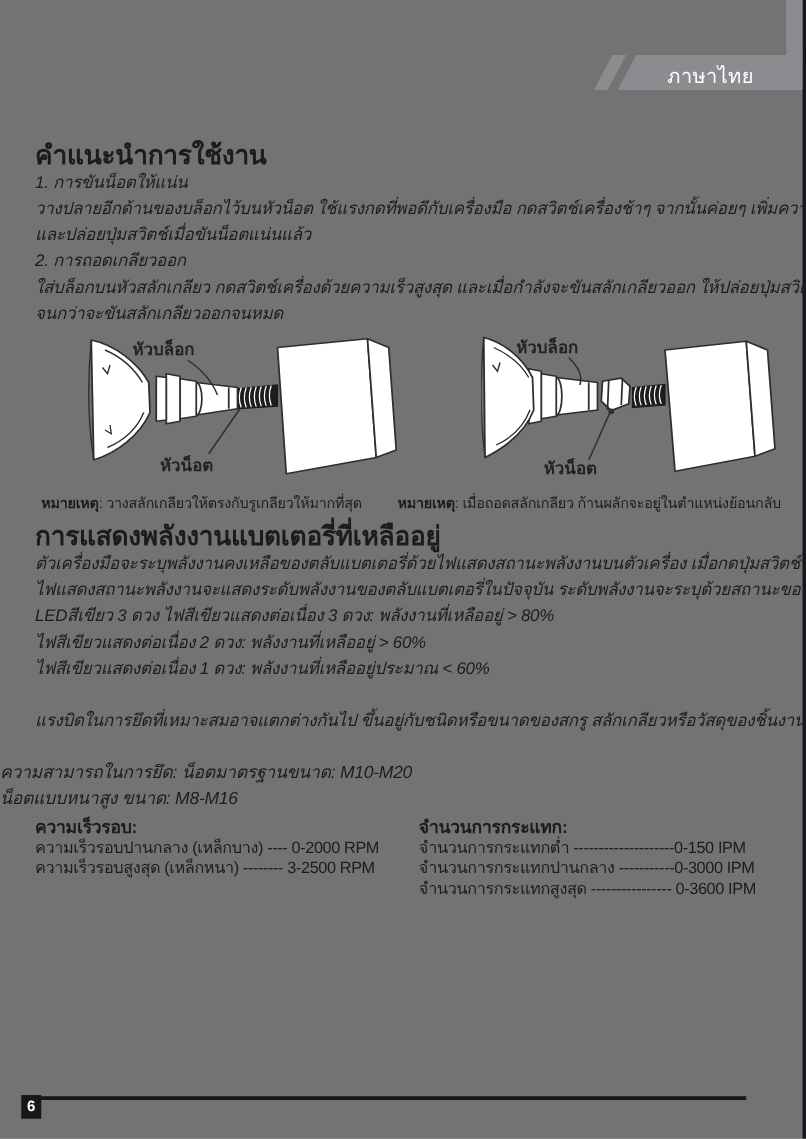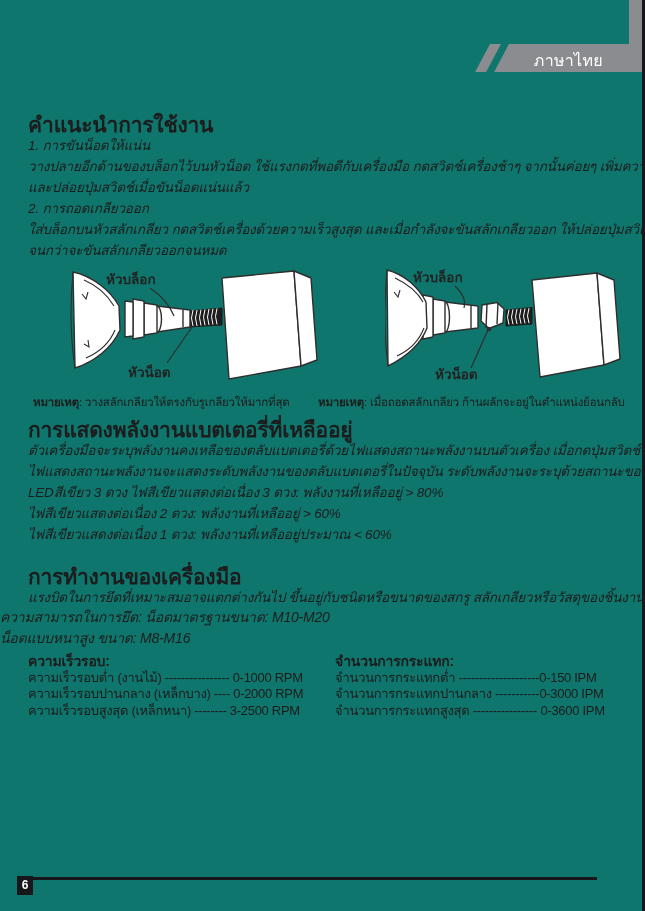--- a/index.html
+++ b/index.html
@@ -4,21 +4,21 @@
 <style>
   html,body{margin:0;padding:0;}
   body{
     font-family:"Liberation Sans","DejaVu Sans",sans-serif;
     background:#e8e8e8;
   }
   .page{
     position:relative;
     width:645px;height:911px;
     margin:0 auto;
-    background:#0f766e;
+    background:#737373;
     overflow:hidden;
     color:#1c1c1c;
   }
   
   .edge-strip{position:absolute;top:0;right:0;width:3px;height:911px;background:var(--ink,#17171b);}
   .corner-bar{position:absolute;top:0;right:3px;width:13px;height:46px;background:var(--gray,#8b8c90);}
   .lang-banner{
     position:absolute;top:44px;right:3px;width:133px;height:28px;
     background:var(--gray,#8b8c90);
     transform:skewX(-28deg);transform-origin:top;
@@ -174,31 +174,29 @@
   <div class="tblock sec-battery">
     <div class="hd">การแสดงพลังงานแบตเตอรี่ที่เหลืออยู่</div>
     <div class="ln">ตัวเครื่องมือจะระบุพลังงานคงเหลือของตลับแบตเตอรี่ด้วยไฟแสดงสถานะพลังงานบนตัวเครื่อง เมื่อกดปุ่มสวิตช์ทริกเกอร์</div>
     <div class="ln">ไฟแสดงสถานะพลังงานจะแสดงระดับพลังงานของตลับแบตเตอรี่ในปัจจุบัน ระดับพลังงานจะระบุด้วยสถานะของไฟ</div>
     <div class="ln">LEDสีเขียว 3 ดวง ไฟสีเขียวแสดงต่อเนื่อง 3 ดวง: พลังงานที่เหลืออยู่ &gt; 80%</div>
     <div class="ln">ไฟสีเขียวแสดงต่อเนื่อง 2 ดวง: พลังงานที่เหลืออยู่ &gt; 60%</div>
     <div class="ln">ไฟสีเขียวแสดงต่อเนื่อง 1 ดวง: พลังงานที่เหลืออยู่ประมาณ &lt; 60%</div>
   </div>
 
   <div class="tblock sec-operation">
-    <div class="hd">การทำงานของเครื่องมือ</div>
     <div class="ln">แรงบิดในการยึดที่เหมาะสมอาจแตกต่างกันไป ขึ้นอยู่กับชนิดหรือขนาดของสกรู สลักเกลียวหรือวัสดุของชิ้นงานที่จะยึด เป็นต้น</div>
   </div>
   <div class="tblock center-lines">
     <div class="ln">ความสามารถในการยึด: น็อตมาตรฐานขนาด: M10-M20</div>
     <div class="ln">น็อตแบบหนาสูง ขนาด: M8-M16</div>
   </div>
 
   <div class="specs-col specs-left">
     <div class="shd">ความเร็วรอบ:</div>
-    <div class="srow"><span>ความเร็วรอบต่ำ (งานไม้)</span><span> ---------------- </span><span>0-1000 RPM</span></div>
     <div class="srow"><span>ความเร็วรอบปานกลาง (เหล็กบาง)</span><span> ---- </span><span>0-2000 RPM</span></div>
     <div class="srow"><span>ความเร็วรอบสูงสุด (เหล็กหนา)</span><span> -------- </span><span>3-2500 RPM</span></div>
   </div>
   <div class="specs-col specs-right">
     <div class="shd">จำนวนการกระแทก:</div>
     <div class="srow"><span>จำนวนการกระแทกต่ำ</span><span> --------------------</span><span>0-150 IPM</span></div>
     <div class="srow"><span>จำนวนการกระแทกปานกลาง</span><span> -----------</span><span>0-3000 IPM</span></div>
     <div class="srow"><span>จำนวนการกระแทกสูงสุด</span><span> ---------------- </span><span>0-3600 IPM</span></div>
   </div>
 

